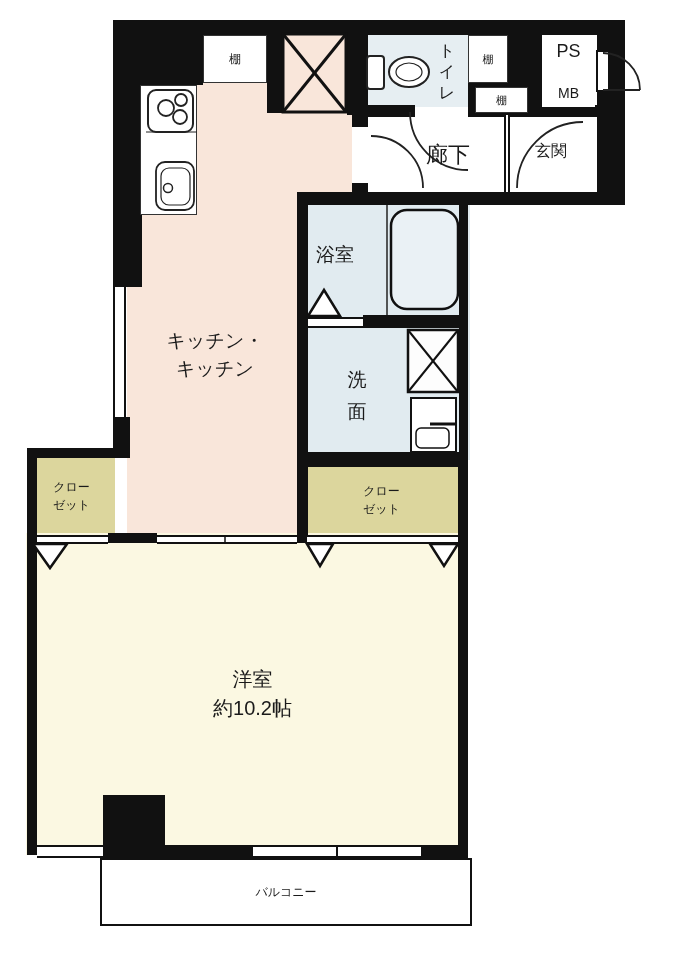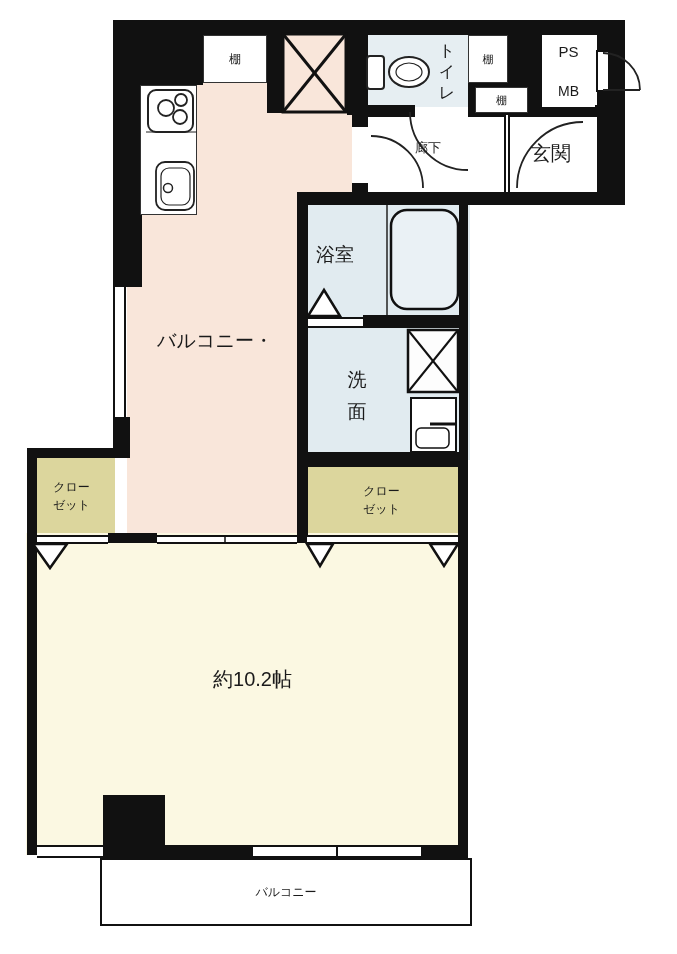--- a/index.html
+++ b/index.html
@@ -63,21 +63,21 @@
   <div class="whitebox flexc" style="left:203px;top:35px;width:64px;height:48px;border:1px solid #333;">
     <span class="lbl" style="font-size:12px;">棚</span>
   </div>
   <div class="whitebox flexc" style="left:468px;top:35px;width:40px;height:48px;border:1px solid #333;">
     <span style="font-size:11px;">棚</span>
   </div>
   <div class="whitebox flexc" style="left:475px;top:87px;width:53px;height:26px;border:1px solid #333;">
     <span style="font-size:11px;">棚</span>
   </div>
   <div class="whitebox flexc" style="left:542px;top:35px;width:53px;height:72px;">
-    <span style="font-size:15px;line-height:1.4;">PS</span>
+    <span style="font-size:18px;line-height:1.4;">PS</span>
     <span style="font-size:14px;line-height:1.4;margin-top:20px;">MB</span>
   </div>
   <div class="whitebox" style="left:140px;top:85px;width:57px;height:130px;border:1px solid #333;"></div>
   <div class="whitebox" style="left:352px;top:127px;width:16px;height:56px;"></div>
   <div class="whitebox" style="left:113px;top:287px;width:13px;height:130px;border-left:2px solid #111;border-right:2px solid #111;"></div>
   <div class="rail" style="left:37px;top:535px;width:71px;height:9px;"></div>
   <div class="rail" style="left:157px;top:535px;width:140px;height:9px;"></div>
   <div class="rail" style="left:307px;top:535px;width:151px;height:9px;"></div>
   <div class="rail" style="left:37px;top:845px;width:66px;height:13px;"></div>
   <div class="rail" style="left:253px;top:845px;width:168px;height:13px;"></div>
@@ -147,47 +147,49 @@
       <rect x="597" y="51" width="12" height="40" fill="#fff" stroke="#111" stroke-width="2"></rect>
       <path d="M603,53 A37,37 0 0 1 640,90" fill="none" stroke="#222" stroke-width="1.8"></path>
       <line x1="603" y1="90" x2="640" y2="90" stroke="#222" stroke-width="1.8"></line>
     </g>
 
     <line x1="337" y1="846" x2="337" y2="857" stroke="#111" stroke-width="2"></line>
     <line x1="225" y1="535" x2="225" y2="543" stroke="#111" stroke-width="1.5"></line>
   </svg>
 
   <div class="label" style="left:127px;top:327px;width:176px;font-size:19px;">
-    <div>バルコニー・</div>
+    <div>キッチン・</div>
+    <div>キッチン</div>
   </div>
 
   <div class="label" style="left:150px;top:665px;width:205px;font-size:20px;">
+    <div>洋室</div>
     <div>約10.2帖</div>
   </div>
 
   <div class="label" style="left:300px;top:241px;width:70px;font-size:19px;">
     <span>浴室</span>
   </div>
 
   <div class="label" style="left:343px;top:364px;width:28px;font-size:19px;line-height:1.7;">
     <div>洗</div>
     <div>面</div>
   </div>
 
   <div class="label" style="left:436px;top:41px;width:22px;font-size:16px;line-height:1.3;">
     <div>ト</div>
     <div>イ</div>
     <div>レ</div>
   </div>
 
-  <div class="label" style="left:388px;top:139px;width:80px;font-size:13px;">
+  <div class="label" style="left:408px;top:139px;width:80px;font-size:22px;">
     <span>廊下</span>
   </div>
 
-  <div class="label" style="left:511px;top:139px;width:80px;font-size:20px;">
+  <div class="label" style="left:511px;top:139px;width:80px;font-size:16px;">
     <span>玄関</span>
   </div>
 
   <div class="label" style="left:33px;top:478px;width:77px;font-size:12px;line-height:1.5;">
     <div>クロー</div>
     <div>ゼット</div>
   </div>
 
   <div class="label" style="left:330px;top:482px;width:103px;font-size:12px;line-height:1.5;">
     <div>クロー</div>

